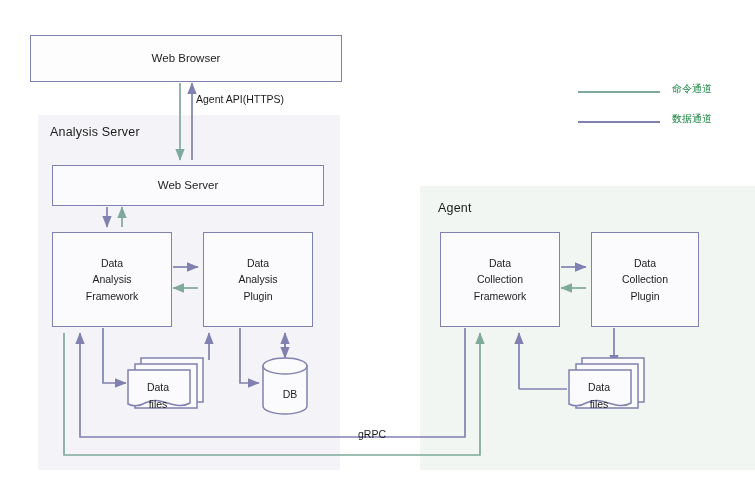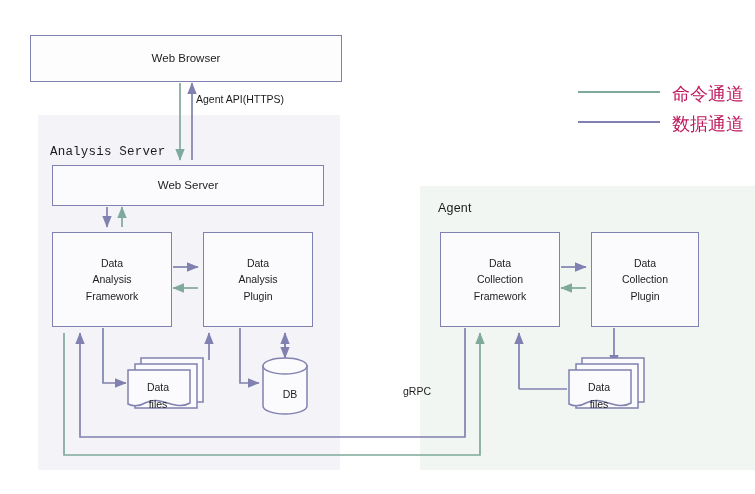--- a/index.html
+++ b/index.html
@@ -37,21 +37,21 @@
     height: 284px;
     background: #f1f6f2;
   }
   .panel-title {
     position: absolute;
     font-size: 12.5px;
     color: #1c1c1c;
     letter-spacing: .2px;
     white-space: nowrap;
   }
-  .panel-analysis .panel-title { left: 12px; top: 30px; font-family: Liberation Mono, monospace; }
+  .panel-analysis .panel-title { left: 12px; top: 10px; }
   .panel-agent .panel-title { left: 18px; top: 15px; }
 
   
   .box {
     position: absolute;
     box-sizing: border-box;
     border: 1.3px solid #8081b0;
     background: #fbfbfd;
     display: flex;
     flex-direction: column;
@@ -94,21 +94,21 @@
   .label-db          { left: 262px; top: 386px; width: 56px; }
 
   
   .edge-label {
     position: absolute;
     font-size: 10.5px;
     color: #1c1c1c;
     white-space: nowrap;
   }
   .label-rest { left: 196px; top: 93px; }
-  .label-grpc { left: 358px; top: 385px; margin-left: 45px; }
+  .label-grpc { left: 358px; top: 428px; }
 
   
   .legend {
     position: absolute;
     left: 578px;
     top: 82px;
   }
   .legend-row {
     position: relative;
     height: 30px;
@@ -119,22 +119,22 @@
     top: 9px;
     width: 82px;
     height: 2px;
   }
   .legend-line.cmd  { background: #7fa99b; }
   .legend-line.data { background: #8081b0; }
   .legend-text {
     position: absolute;
     left: 94px;
     top: 0px;
-    font-size: 18px;
-    color: #be185d;
+    font-size: 10px;
+    color: #15803d;
     white-space: nowrap;
   }
 </style>
 </head>
 <body>
 
 <div id="canvas">
 
   <div class="panel panel-analysis">
     <div class="panel-title">Analysis Server</div>

